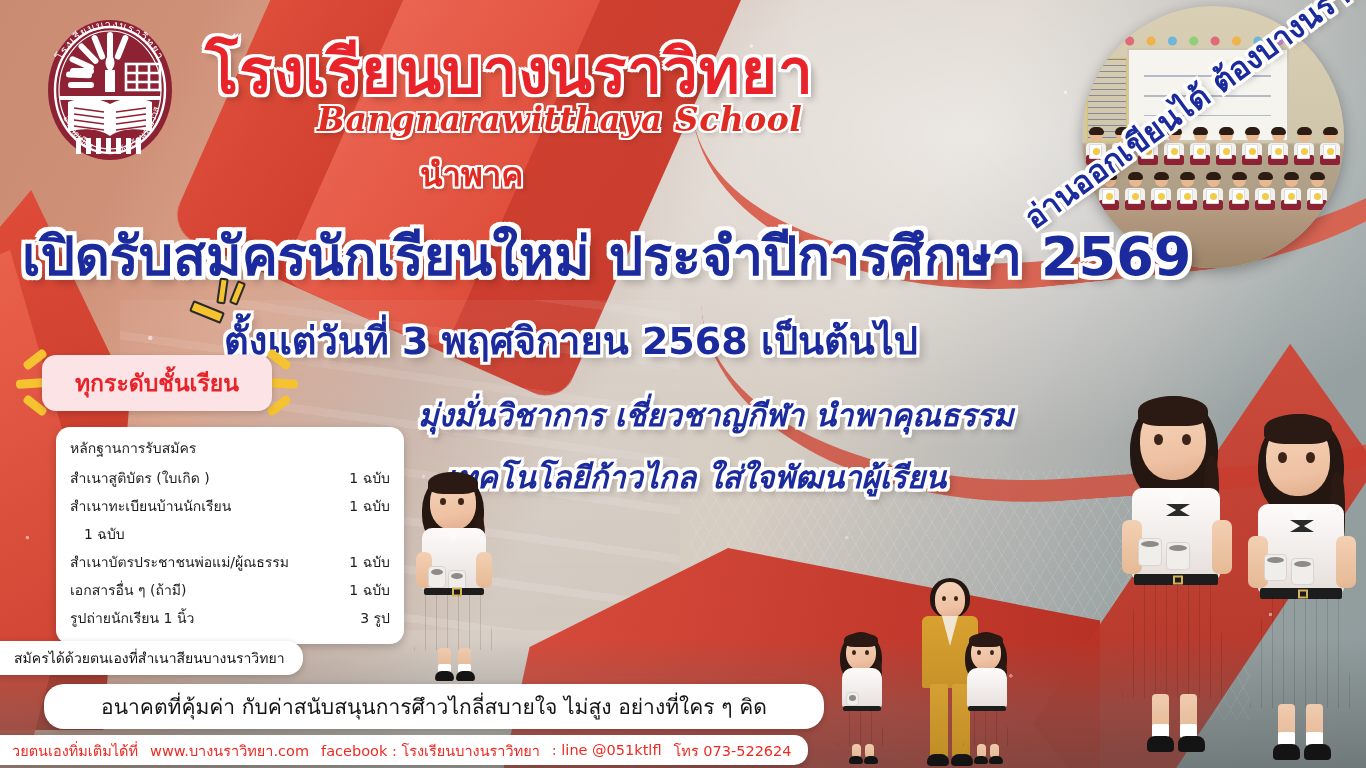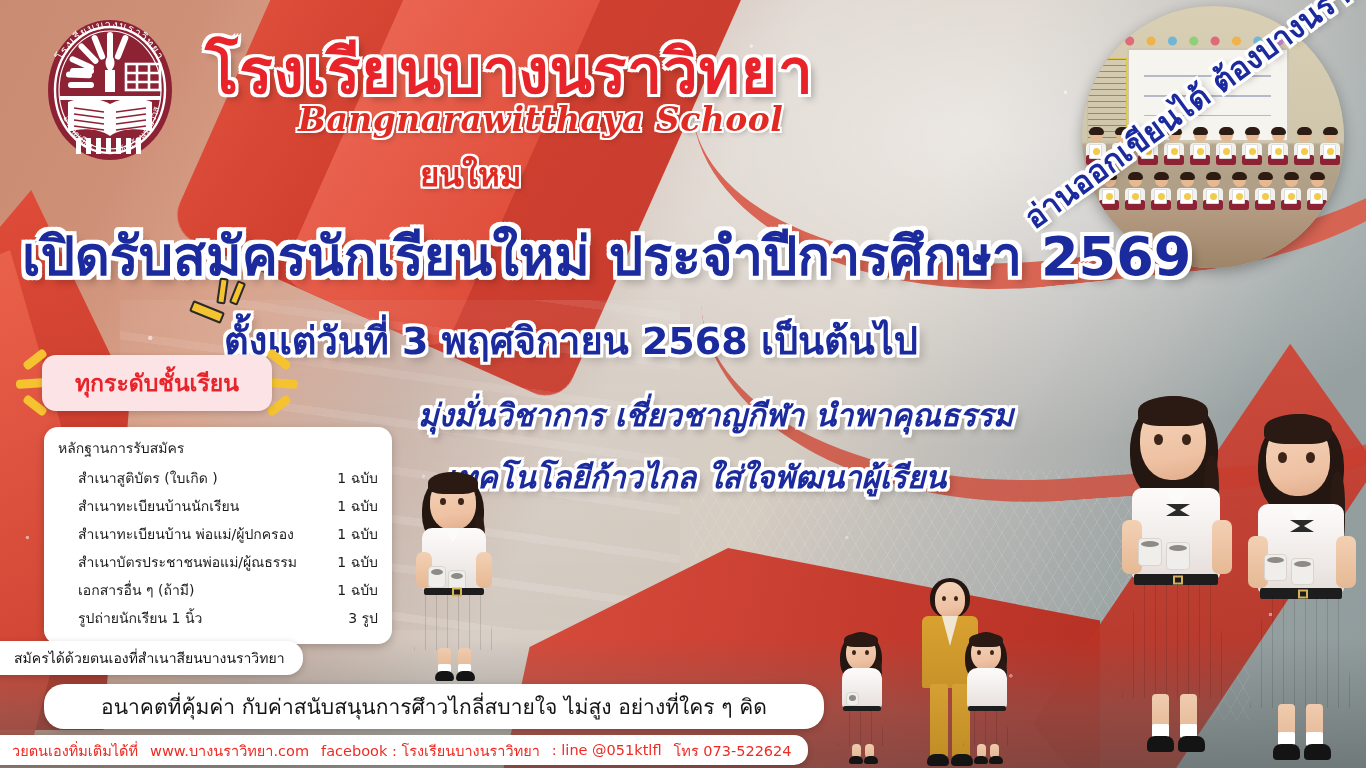--- a/index.html
+++ b/index.html
@@ -153,21 +153,21 @@
     font-size: 62px; font-weight: 700; letter-spacing: 1px;
     color: #e8232a;
     font-family: "DejaVu Sans", "Liberation Sans", sans-serif;
     text-shadow:
       3px 0 0 #fff, -3px 0 0 #fff, 0 3px 0 #fff, 0 -3px 0 #fff,
       3px 3px 0 #fff, -3px 3px 0 #fff, 3px -3px 0 #fff, -3px -3px 0 #fff,
       5px 5px 7px rgba(0,0,0,.28);
     white-space: nowrap;
   }
   .school-en {
-    position: absolute; top: 100px; left: 298px;
+    position: absolute; top: 100px; left: 317px;
     font-size: 33px; font-weight: 700; font-style: italic;
     letter-spacing: .5px;
     color: #e02a22;
     font-family: "DejaVu Serif", "Liberation Serif", serif;
     text-shadow:
       2px 0 0 #fff, -2px 0 0 #fff, 0 2px 0 #fff, 0 -2px 0 #fff,
       2px 2px 0 #fff, -2px 2px 0 #fff, 2px -2px 0 #fff, -2px -2px 0 #fff,
       3px 3px 5px rgba(0,0,0,.25);
     white-space: nowrap;
   }
@@ -240,37 +240,36 @@
     box-shadow: 0 2px 6px rgba(0,0,0,.18);
   }
   .badge span {
     color: #e8232a; font-size: 23px; font-weight: 700;
     font-family: "DejaVu Sans", "Liberation Sans", sans-serif;
     white-space: nowrap;
   }
 
   
   .docs-card {
-    position: absolute; top: 427px; left: 44px;
+    position: absolute; top: 427px; left: 56px;
     width: 348px; padding: 10px 14px 12px 14px;
     background: #ffffff;
     border-radius: 14px;
     box-shadow: 0 3px 9px rgba(0,0,0,.22);
   }
   .docs-title {
     font-size: 14px; color: #1c1c1c; font-weight: 400;
     font-family: "DejaVu Sans", "Liberation Sans", sans-serif;
     margin-bottom: 5px;
   }
   .doc-row {
     display: flex; justify-content: space-between; align-items: baseline;
     font-size: 14px; color: #1c1c1c;
     font-family: "DejaVu Sans", "Liberation Sans", sans-serif;
     padding: 3px 0;
-    margin-left: 20px;
   }
   .doc-row .qty { margin-left: 14px; white-space: nowrap; }
 
   
   .slogan1, .slogan2 {
     position: absolute;
     font-weight: 700; font-style: italic;
     color: #1b2a9c;
     font-family: "DejaVu Sans", "Liberation Sans", sans-serif;
     white-space: nowrap;
@@ -497,21 +496,21 @@
         <textPath href="#arcBotL" startOffset="50%" text-anchor="middle">อำเภอเมือง</textPath>
       </text>
       <text font-size="9" fill="#fff" font-family="DejaVu Sans, sans-serif">
         <textPath href="#arcBotR" startOffset="50%" text-anchor="middle">จังหวัดนราธิวาส</textPath>
       </text>
     </svg>
   </div>
 
   <div class="school-th">โรงเรียนบางนราวิทยา</div>
   <div class="school-en">Bangnarawitthaya School</div>
-  <div class="school-cn">ยนใหม</div>
+  <div class="school-cn">นำพาค</div>
 
   <div class="photo-circle">
     <div class="pc-wall"></div>
     <div class="pc-chart"></div>
     <div class="pc-garland"></div>
     <div class="pc-board">
       <div class="pc-board-line" style="top:28%"></div>
       <div class="pc-board-line" style="top:50%"></div>
       <div class="pc-board-line" style="top:72%"></div>
     </div>
@@ -645,21 +644,20 @@
     <div class="docs-title">หลักฐานการรับสมัคร</div>
     <div class="doc-row">
       <span>สำเนาสูติบัตร (ใบเกิด )</span>
       <span class="qty">1 ฉบับ</span>
     </div>
     <div class="doc-row">
       <span>สำเนาทะเบียนบ้านนักเรียน</span>
       <span class="qty">1 ฉบับ</span>
     </div>
     <div class="doc-row">
-      <span>สำเนาทะเบียนบ้าน พ่อแม่/ผู้ปกครอง</span>
       <span class="qty">1 ฉบับ</span>
     </div>
     <div class="doc-row">
       <span>สำเนาบัตรประชาชนพ่อแม่/ผู้ณธรรม</span>
       <span class="qty">1 ฉบับ</span>
     </div>
     <div class="doc-row">
       <span>เอกสารอื่น ๆ (ถ้ามี)</span>
       <span class="qty">1 ฉบับ</span>
     </div>

